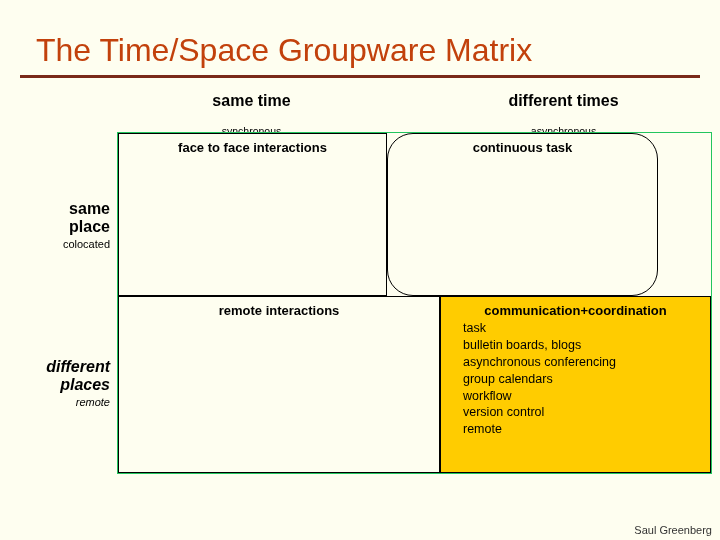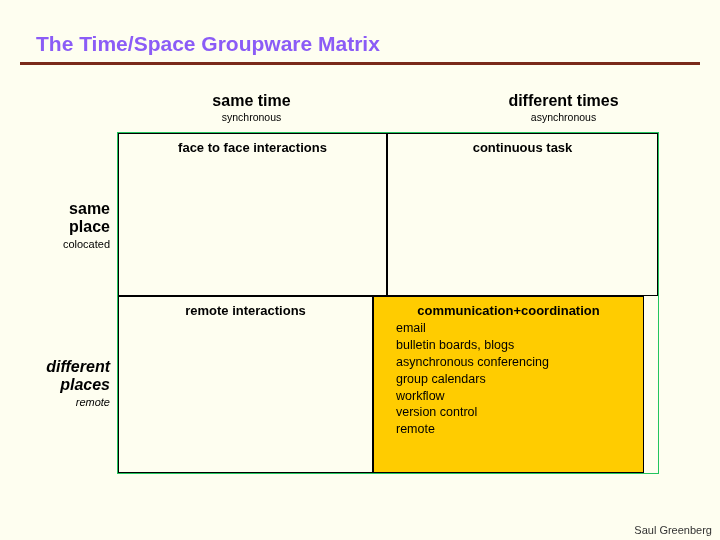--- a/index.html
+++ b/index.html
@@ -5,23 +5,23 @@
   * { box-sizing: border-box; margin: 0; padding: 0; }
   body {
     width: 720px;
     height: 540px;
     background: #fefef0;
     font-family: Verdana, Geneva, sans-serif;
     position: relative;
     overflow: hidden;
   }
   .title {
-    font-size: 21px;
-    font-weight: bold;
-    color: #8b5cf6;
+    font-size: 32px;
+    font-weight: normal;
+    color: #c2410c;
     padding: 32px 0 6px 36px;
   }
   .underline {
     height: 3px;
     background: #7a2a1a;
     margin: 0 20px 0 20px;
   }
   .grid-wrap {
     position: absolute;
     left: 0;
@@ -39,38 +39,38 @@
   .col-header.c1 { width: 269px; }
   .col-header.c2 { width: 271px; }
   .col-header .big {
     font-size: 16px;
     font-weight: bold;
     color: #000;
   }
   .col-header .small {
     font-size: 10.5px;
     color: #000;
-    margin-top: 1px;
+    margin-top: 15px;
   }
   .matrix {
     position: absolute;
     left: 117px;
     top: 132px;
     border: 1px solid #22c55e;
   }
   .mrow { display: flex; }
   .cell {
     border: 1px solid #000;
     padding: 6px 8px;
     font-size: 13px;
     color: #000;
   }
   .cell.q1 { width: 269px; height: 163px; background: #fefef0; }
-  .cell.q2 { width: 271px; height: 163px; background: #fefef0; }
-  .cell.q3 { width: 255px; height: 177px; background: #fefef0; }
+  .cell.q2 { width: 271px; height: 163px; background: #fefef0; border-radius: 26px; }
+  .cell.q3 { width: 322px; height: 177px; background: #fefef0; }
   .cell.q4 { width: 271px; height: 177px; background: #ffcc00; }
   .cell .head {
     font-weight: bold;
     text-align: center;
     margin-bottom: 2px;
   }
   .cell ul {
     list-style: none;
     margin-left: 14px;
     margin-top: 2px;
@@ -143,21 +143,21 @@
       <div class="head">continuous task</div>
     </div>
   </div>
   <div class="mrow">
     <div class="cell q3">
       <div class="head">remote interactions</div>
     </div>
     <div class="cell q4">
       <div class="head">communication+coordination</div>
       <ul>
-        <li>email</li>
+        <li>task</li>
         <li>bulletin boards, blogs</li>
         <li>asynchronous conferencing</li>
         <li>group calendars</li>
         <li>workflow</li>
         <li>version control</li>
         <li>remote</li>
       </ul>
     </div>
   </div>
 </div>

